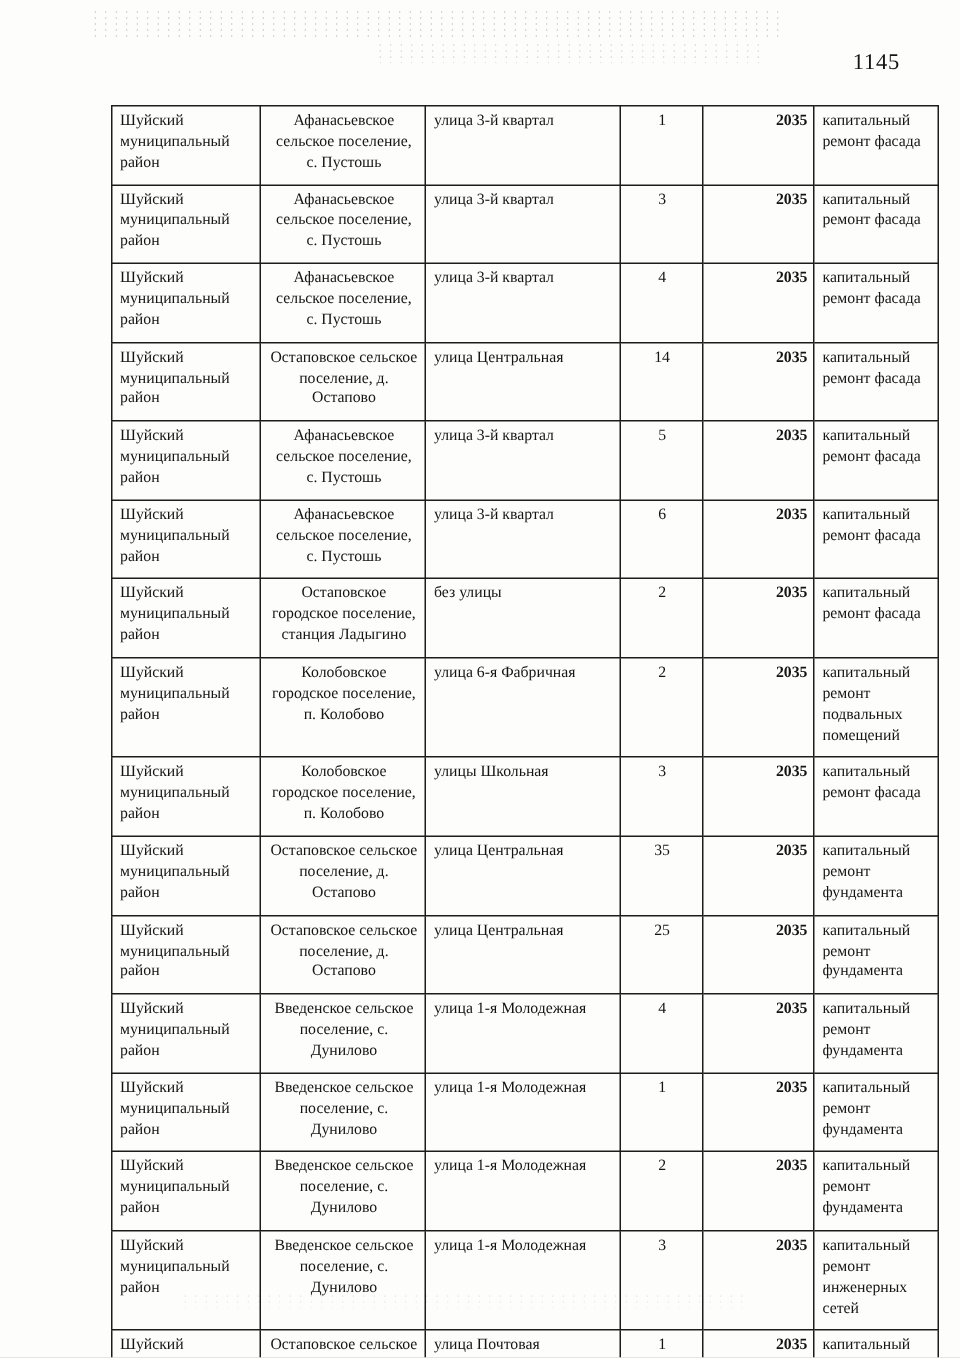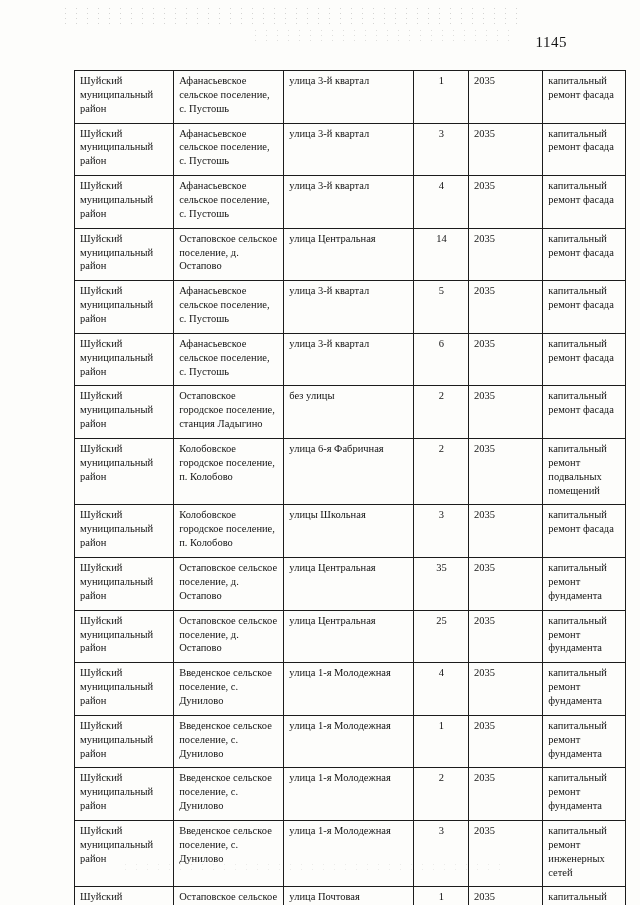--- a/index.html
+++ b/index.html
@@ -7,21 +7,21 @@
     position:relative;
     width:640px; height:905px;
     margin:0 auto;
     background:#fdfdfb;
     font-family:"Liberation Serif", "DejaVu Serif", serif;
     color:#141414;
     overflow:hidden;
   }
   .page-number {
     position:absolute;
-    top:34px; right:73px;
+    top:34px; right:40px;
     font-size:15px;
     letter-spacing:0.5px;
   }
   .table-wrap {
     position:absolute;
     top:70px; left:74px;
     width:552px;
   }
   table.repairs {
     border-collapse:collapse;
@@ -29,24 +29,24 @@
     font-size:10.5px;
     line-height:1.32;
   }
   table.repairs td {
     border:1px solid #1c1c1c;
     padding:3px 4px 7px 5px;
     vertical-align:top;
     word-wrap:break-word;
   }
   td.col-district  { width:18%; }
-  td.col-settlement{ width:20%; }
+  td.col-settlement{ width:20%;text-align:center; }
   td.col-street    { width:23.5%; }
   td.col-number    { width:10%;  text-align:center; vertical-align:middle; }
-  td.col-year      { width:13.5%; text-align:left; vertical-align:middle; }
+  td.col-year      { width:13.5%; text-align:right; vertical-align:middle;font-weight:bold; }
   td.col-repair    { width:15%;font-family:Liberation Serif, serif; }
 
   
   .scan-noise {
     position:absolute;
     pointer-events:none;
     opacity:0.28;
     background-image:
       radial-gradient(#555 0.6px, transparent 0.8px),
       radial-gradient(#777 0.5px, transparent 0.7px);

